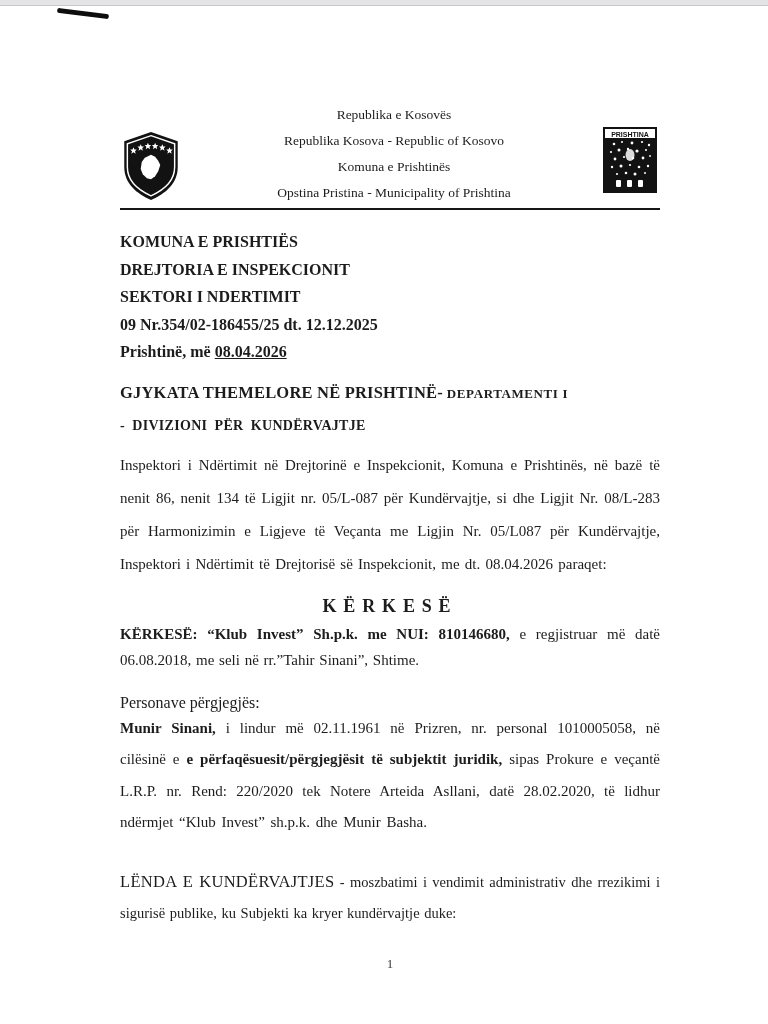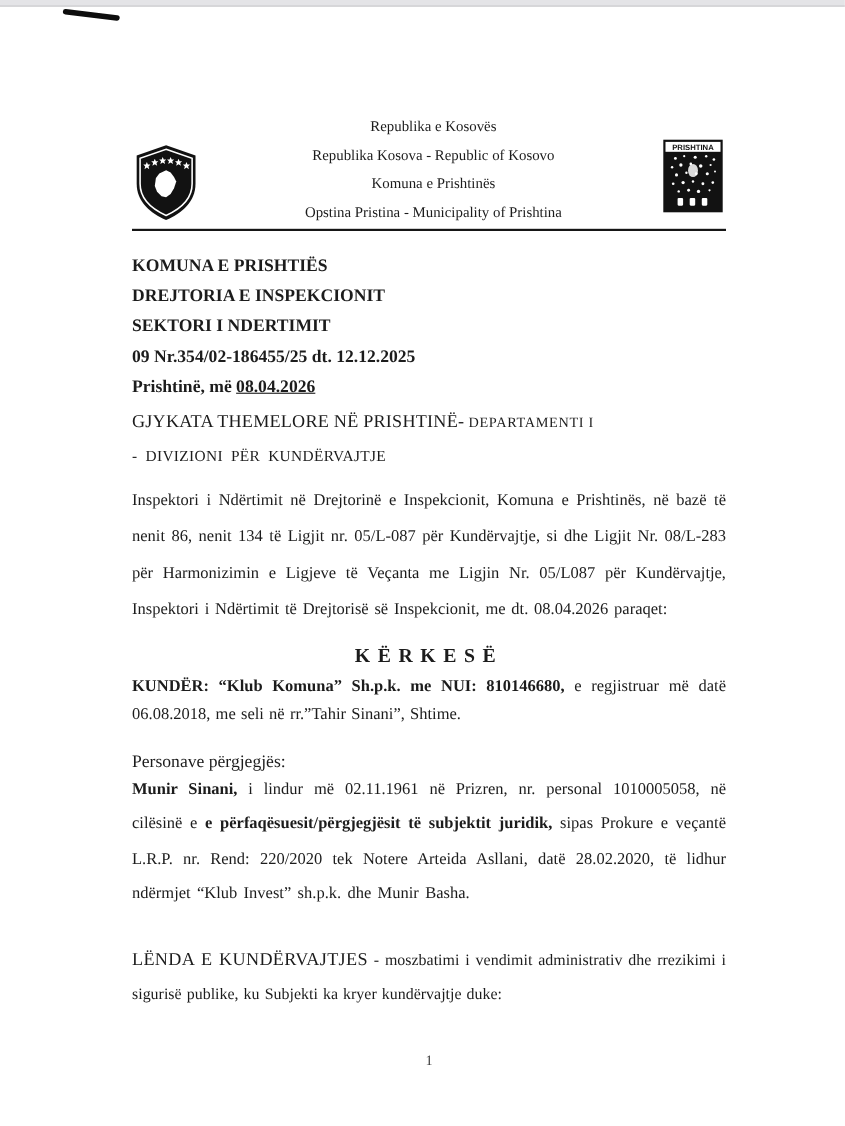--- a/index.html
+++ b/index.html
@@ -50,21 +50,21 @@
   }
   
   .office {
     margin-top: 18px;
     font-weight: bold;
     font-size: 16px;
     line-height: 27.5px;
   }
   .office .u { text-decoration: underline; }
   
-  .court { margin-top: 7px; font-weight: normal; }
+  .court { margin-top: 17px; font-weight: bold; }
   .court-l1 { font-size: 16.5px; letter-spacing: 0.2px; }
   .court-l1 .sub { font-size: 13px; letter-spacing: 0.6px; }
   .court-l2 { font-size: 13px; margin-top: 6px; letter-spacing: 0.6px; }
   .court-l3 { font-size: 14px; margin-top: 15px; word-spacing: 3.5px; letter-spacing: 0.3px; }
   
   .intro {
     margin-top: 15px;
     font-size: 15px;
     line-height: 33px;
     text-align: justify;
@@ -212,21 +212,21 @@
     <div class="court-l1">
       <span>GJYKATA  THEMELORE NË PRISHTINË-</span><span class="sub"> DEPARTAMENTI  I</span>
     </div>
     <div class="court-l3">- DIVIZIONI  PËR  KUNDËRVAJTJE</div>
   </div>
 
   <p class="intro">Inspektori i Ndërtimit në Drejtorinë e Inspekcionit, Komuna e Prishtinës, në bazë të nenit 86, nenit 134 të Ligjit nr. 05/L-087 për Kundërvajtje, si dhe Ligjit Nr. 08/L-283 për Harmonizimin e Ligjeve të Veçanta me Ligjin Nr. 05/L087 për Kundërvajtje, Inspektori i Ndërtimit të Drejtorisë së Inspekcionit, me dt. 08.04.2026 paraqet:</p>
 
   <div class="req-title">KËRKESË</div>
   <p class="against">
-    <span class="b">KUNDËR: “Klub Komuna” Sh.p.k. me NUI: 810146680,</span><span> e regjistruar më datë 06.08.2018, me seli në rr.”Tahir Sinani”, Shtime.</span>
+    <span class="b">KËRKESË: “Klub Invest” Sh.p.k. me NUI: 810146680,</span><span> e regjistruar më datë 06.08.2018, me seli në rr.”Tahir Sinani”, Shtime.</span>
   </p>
 
   <div class="resp-heading">Personave përgjegjës:</div>
   <p class="responsible">
     <span class="b">Munir Sinani,</span><span> i lindur më 02.11.1961 në Prizren, nr. personal 1010005058, në cilësinë e </span><span class="b">e përfaqësuesit/përgjegjësit të subjektit juridik,</span><span> sipas Prokure e veçantë L.R.P. nr. Rend: 220/2020 tek Notere Arteida Asllani, datë 28.02.2020, të lidhur ndërmjet “Klub Invest” sh.p.k. dhe Munir Basha.</span>
   </p>
 
   <p class="subject">
     <span class="head">LËNDA E KUNDËRVAJTJES</span><span> - moszbatimi i vendimit administrativ dhe rrezikimi i sigurisë publike, ku Subjekti ka kryer kundërvajtje duke:</span>
   </p>

